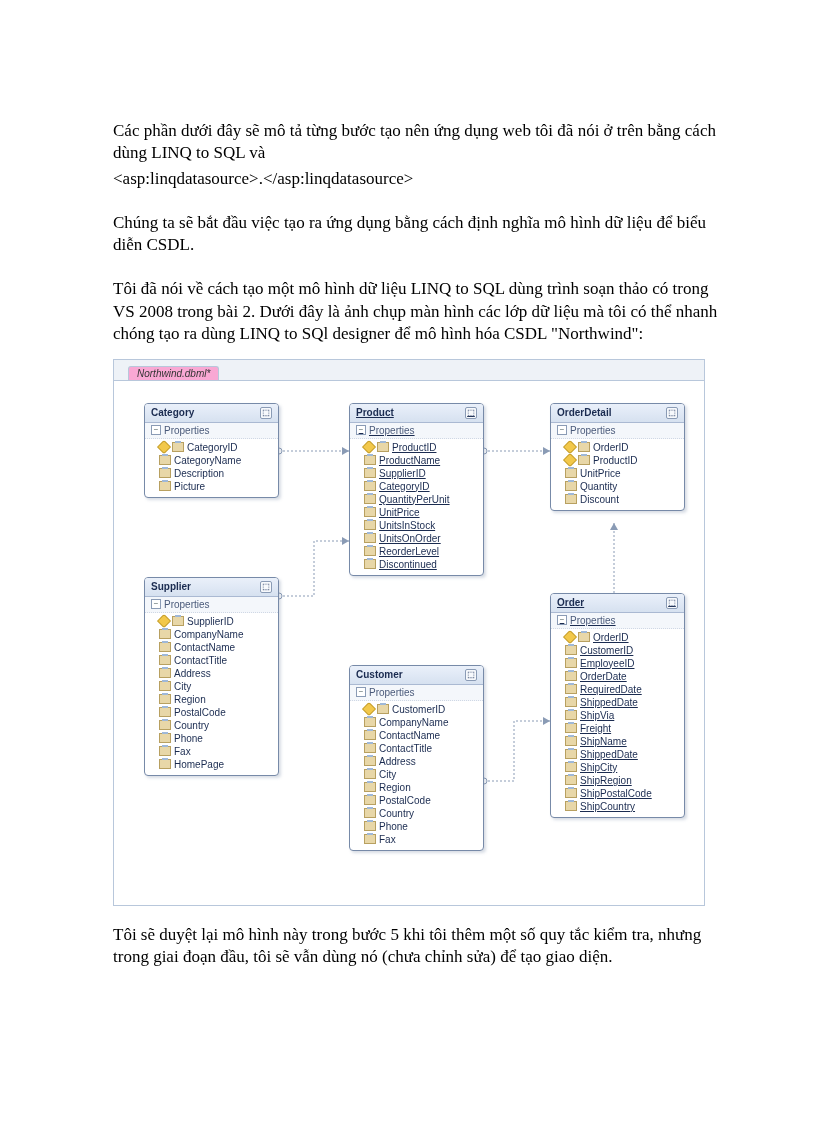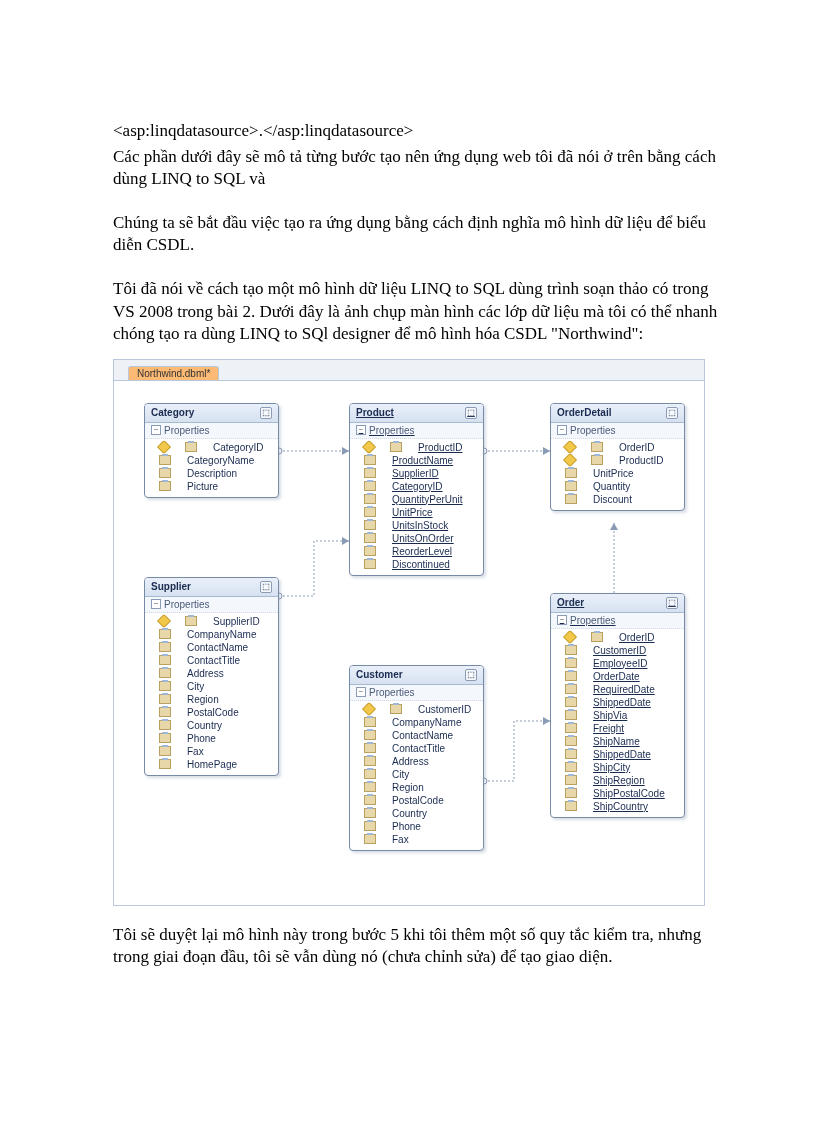--- a/index.html
+++ b/index.html
@@ -34,26 +34,27 @@
   .tab-row {
     display: flex;
     align-items: flex-end;
     gap: 4px;
     padding: 2px 0 0 14px;
     height: 18px;
     font-family: Tahoma, Arial, sans-serif;
     font-size: 10px;
   }
   .tab {
-    background: #fdba74;
+    background: #f9a8d4;
     border: 1px solid #b8c7db;
     border-bottom: none;
     padding: 1px 8px;
     border-radius: 3px 3px 0 0;
     color: #333;
+    font-style: italic;
   }
   .design-surface {
     position: relative;
     background: #fff;
     border-top: 1px solid #b8c7db;
     height: 524px;
     overflow: hidden;
   }
   .entity {
     position: absolute;
@@ -106,21 +107,21 @@
     line-height: 7px;
     text-align: center;
     color: #566;
   }
   .prop-list {
     padding: 2px 4px 4px 14px;
   }
   .prop {
     display: flex;
     align-items: center;
-    gap: 16px;
+    gap: 3px;
     padding: 1px 0;
     white-space: nowrap;
   }
   .key-icon {
     display: inline-block;
     width: 8px;
     height: 8px;
     background: #f2c84b;
     border: 1px solid #c49a1f;
     border-radius: 2px 0 2px 0;
@@ -161,22 +162,22 @@
   }
   svg.connectors circle {
     fill: #fff;
     stroke: #8a9bb5;
   }
 </style>
 </head>
 <body>
 
 <div class="page">
+  <p class="para">Các phần dưới đây sẽ mô tả từng bước tạo nên ứng dụng web tôi đã nói ở trên bằng cách dùng LINQ to SQL và</p>
   <p class="para">&lt;asp:linqdatasource&gt;.&lt;/asp:linqdatasource&gt;</p>
-  <p class="para">Các phần dưới đây sẽ mô tả từng bước tạo nên ứng dụng web tôi đã nói ở trên bằng cách dùng LINQ to SQL và</p>
   <div class="spacer"></div>
   <p class="para">Chúng ta sẽ bắt đầu việc tạo ra ứng dụng bằng cách định nghĩa mô hình dữ liệu để biểu diễn CSDL.</p>
   <div class="spacer"></div>
   <p class="para">Tôi đã nói về cách tạo một mô hình dữ liệu LINQ to SQL dùng trình soạn thảo có trong VS 2008 trong bài 2. Dưới đây là ảnh chụp màn hình các lớp dữ liệu mà tôi có thể nhanh chóng tạo ra dùng LINQ to SQl designer để mô hình hóa CSDL "Northwind":</p>
 
   <div class="dbml-outer">
     <div class="tab-row">
       <div class="tab">Northwind.dbml*</div>
     </div>
     <div class="design-surface">

